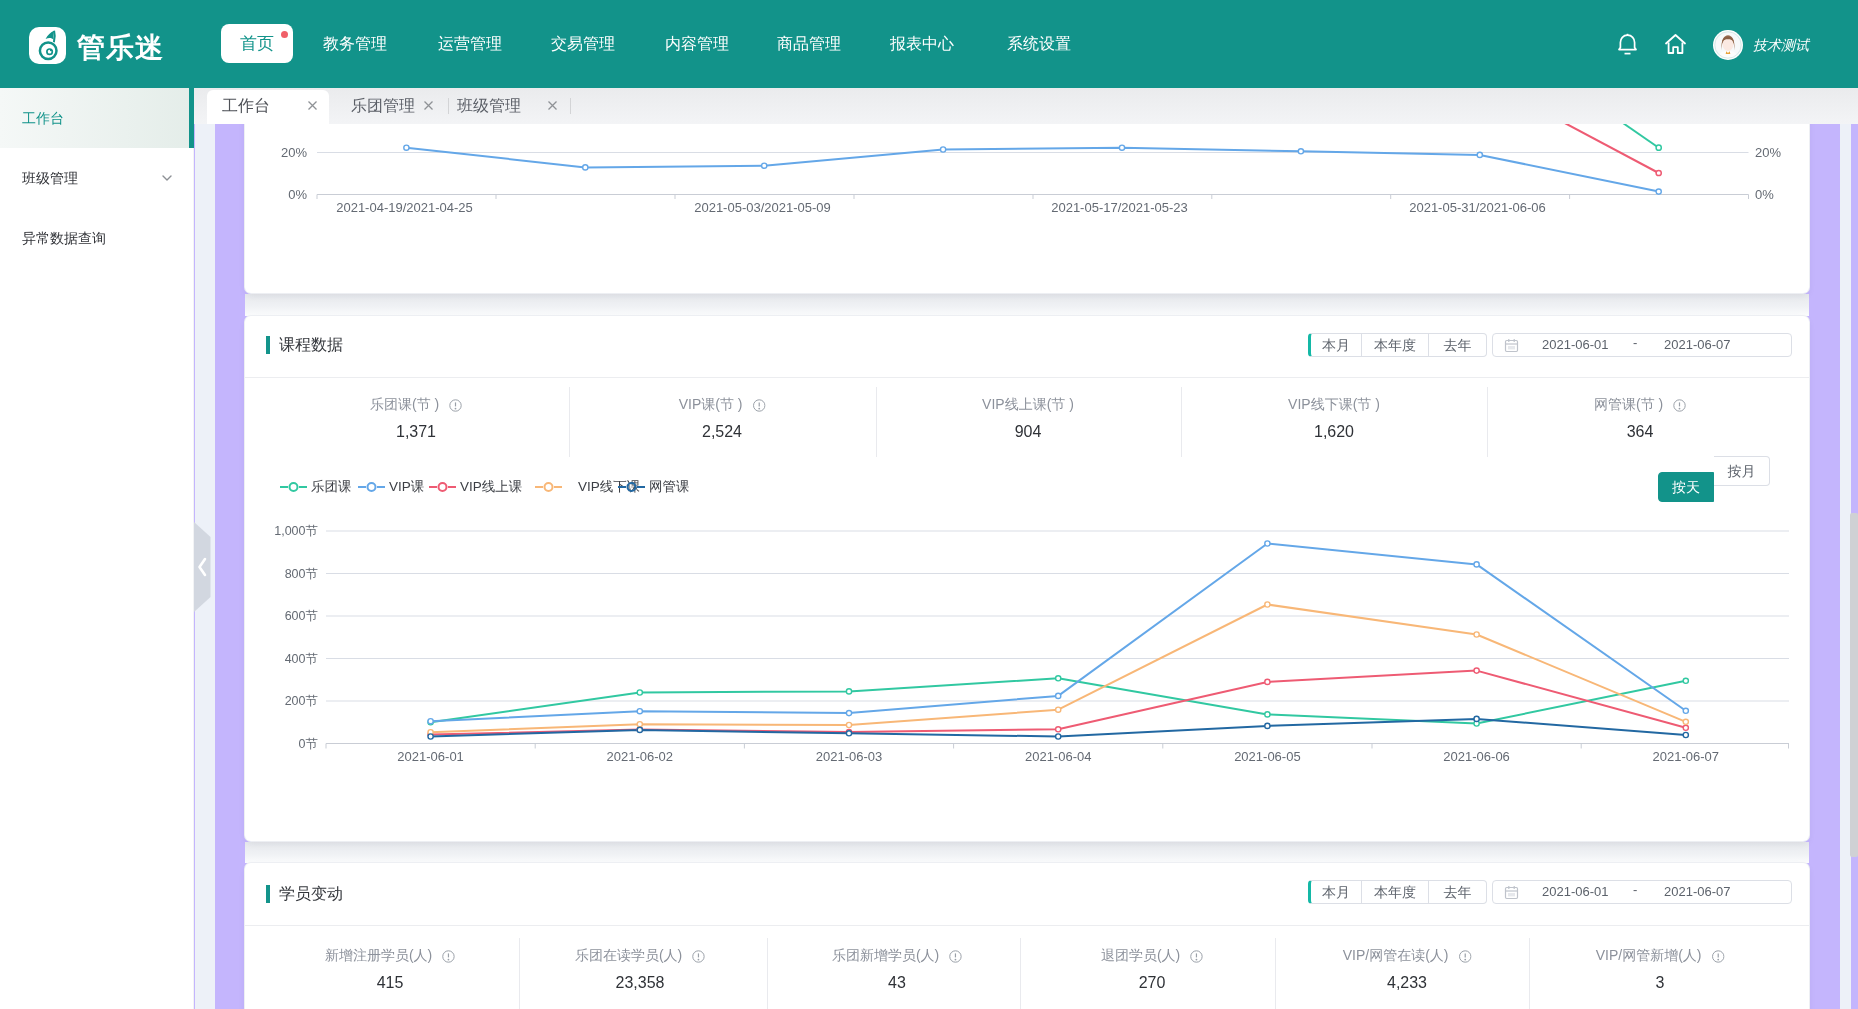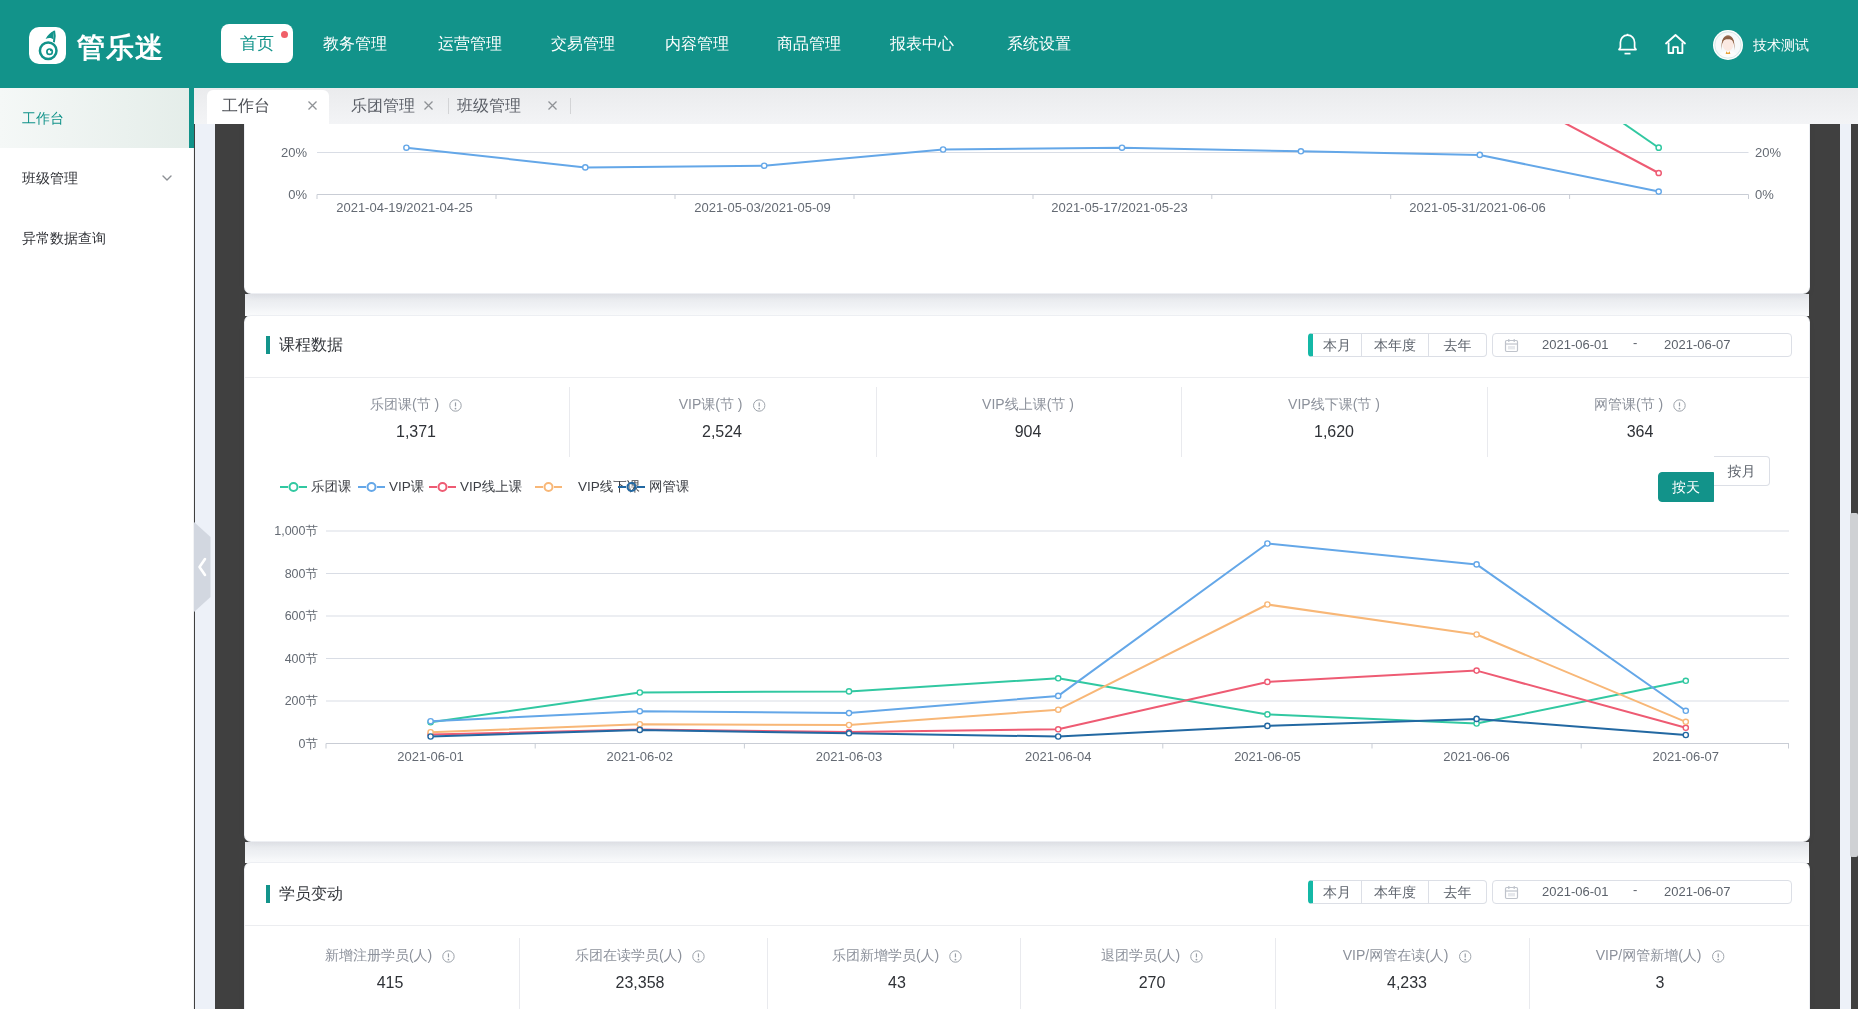--- a/index.html
+++ b/index.html
@@ -2,32 +2,32 @@
 <html><head>
 <meta charset="utf-8">
 <style>
 * { margin:0; padding:0; box-sizing:border-box; }
 html,body { width:1858px; height:1009px; overflow:hidden; }
 body { font-family:"Liberation Sans", sans-serif; }
 #app { position:relative; width:1858px; height:1009px; background:#fff; overflow:hidden; }
 .abs { position:absolute; }
 
 
-.content { position:absolute; left:194px; top:124px; right:0; bottom:0; background:#404040; z-index:1; }
+.content { position:absolute; left:194px; top:124px; right:0; bottom:0; background:#c4b5fd; z-index:1; }
 .card { position:absolute; left:51px; width:1564px; background:#fff; border-radius:6px; box-shadow:0 0 0 1px #edeff3, 0 3px 8px -2px rgba(30,40,60,0.10); }
 
 
 .cardtitle-bar { position:absolute; left:21px; width:4px; height:18px; background:#13948b; }
 .cardtitle { position:absolute; left:34px; font-size:16px; color:#33363b; }
 .hdr-divider { position:absolute; left:0; right:0; height:1px; background:#ecedf0; }
 
 
 .btngroup { position:absolute; height:24px; display:flex; }
 .btngroup .bg-btn { height:24px; line-height:22px; text-align:center; font-size:14px; color:#5c626b; background:#fff; border:1px solid #dcdfe6; border-left:none; }
-.btngroup .bg-btn:first-child { border-left:5px solid #14b8a6; border-radius:4px 0 0 4px; }
+.btngroup .bg-btn:first-child { border-left:3px solid #14b8a6; border-radius:4px 0 0 4px; }
 .btngroup .bg-btn:last-child { border-radius:0 4px 4px 0; }
 .dateinput { position:absolute; height:24px; border:1px solid #dcdfe6; border-radius:4px; background:#fff; }
 .dateinput span { position:absolute; top:0; line-height:22px; font-size:13px; color:#5c626b; }
 
 
 .stat-divider { position:absolute; width:1px; background:#e9eaee; }
 .stat-label { position:absolute; font-size:14px; color:#8c919b; white-space:nowrap; transform:translateX(-50%); display:flex; align-items:center; }
 .stat-value { position:absolute; font-size:16px; color:#2f3237; white-space:nowrap; transform:translateX(-50%); }
 
 
@@ -37,21 +37,21 @@
 
 .tgl { position:absolute; width:56px; height:30px; line-height:28px; text-align:center; font-size:14px; border:1px solid #dcdfe6; }
 
 
 .header { position:absolute; left:0; top:0; width:1858px; height:88px; background:#12938a; z-index:6; }
 .logo-box { position:absolute; left:29px; top:27px; width:37px; height:37px; background:#fff; border-radius:10px; }
 .brand { position:absolute; left:77px; top:29px; font-size:28px; font-weight:700; color:#fff; letter-spacing:1px; }
 .homebtn { position:absolute; left:221px; top:24px; width:72px; height:39px; background:#fff; border-radius:8px; text-align:center; line-height:39px; font-size:17px; color:#12938a; }
 .homedot { position:absolute; left:281px; top:31px; width:7px; height:7px; border-radius:50%; background:#f05f68; }
 .navitem { position:absolute; top:0; width:64px; height:84px; line-height:88px; text-align:center; font-size:16px; color:#fff; }
-.hdr-right-name { position:absolute; left:1753px; top:37px; font-size:14px; color:#fff; }
+.hdr-right-name { position:absolute; left:1753px; top:37px; font-size:14px; color:#fff;font-style:italic; }
 
 
 .sidebar { position:absolute; left:0; top:88px; width:194px; bottom:0; background:#fff; border-right:1px solid #f2f3f5; z-index:6; }
 .side-active { position:absolute; left:0; top:0; width:194px; height:60px; background:linear-gradient(90deg,#f5f8f7 0%,#e4ede9 100%); }
 .side-active-bar { position:absolute; right:0; top:0; width:5px; height:60px; background:#12938a; }
 .side-item { position:absolute; left:22px; font-size:14px; color:#303237; line-height:60px; height:60px; }
 .side-item.act { color:#12938a; font-size:14px; }
 
 
 .tabbar { position:absolute; left:194px; top:88px; right:0; height:36px; background:linear-gradient(180deg,#eaebed 0%,#f3f4f6 100%); z-index:5; }

